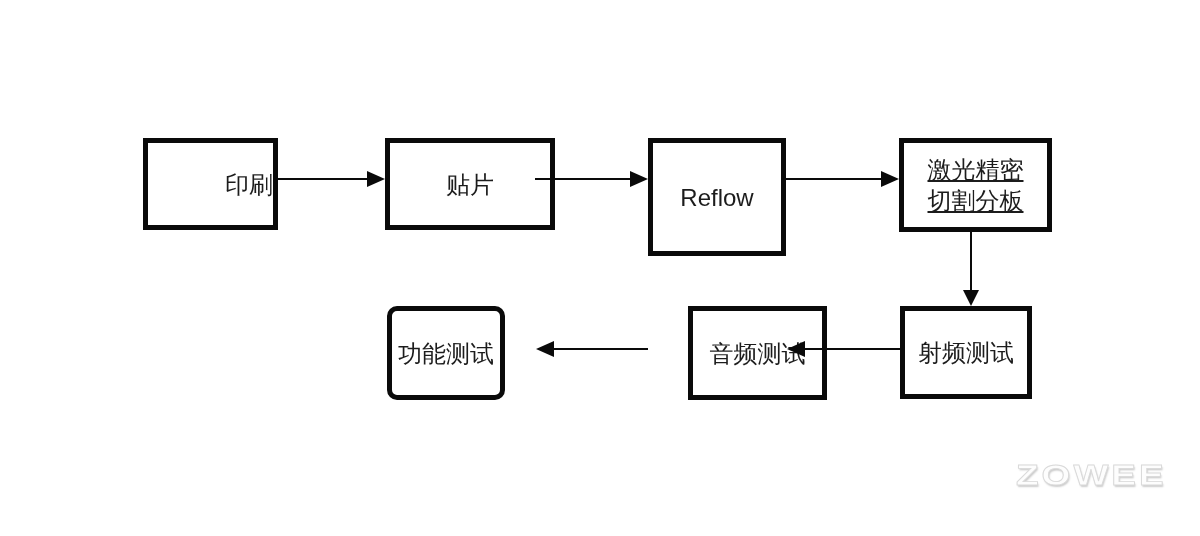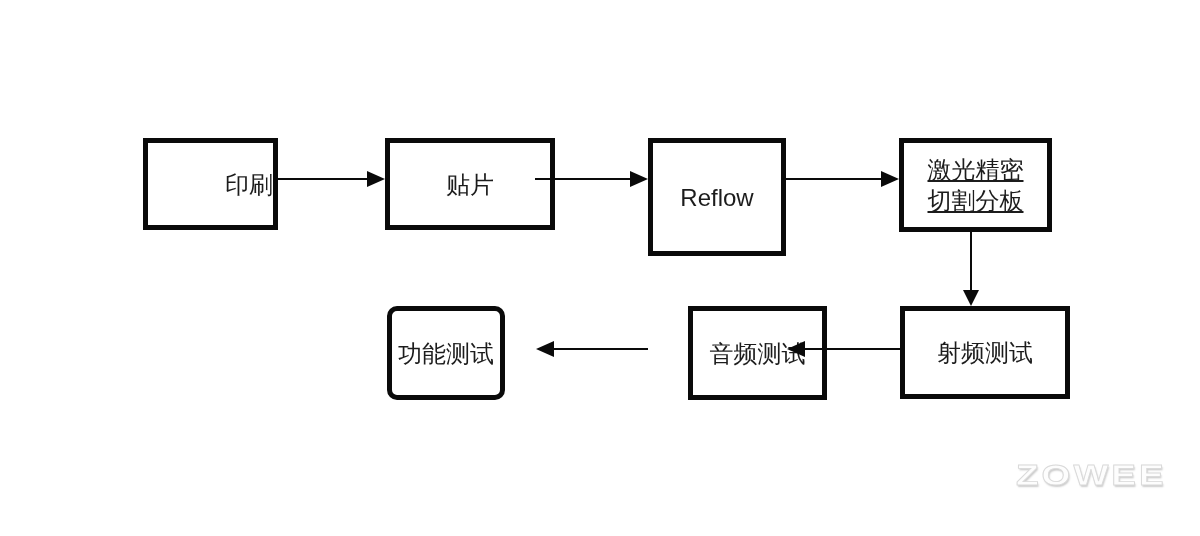--- a/index.html
+++ b/index.html
@@ -27,21 +27,21 @@
     line-height: 31px;
     color: #1c1c1c;
     white-space: pre-line;
     box-sizing: border-box;
   }
   
   #node-print         { left: 143px; top: 138px; width: 135px; height: 92px; justify-content: flex-end; }
   #node-smt           { left: 385px; top: 138px; width: 170px; height: 92px; }
   #node-reflow        { left: 648px; top: 138px; width: 138px; height: 118px; }
   #node-laser         { left: 899px; top: 138px; width: 153px; height: 94px; text-decoration: underline; }
-  #node-rf-test       { left: 900px; top: 306px; width: 170px; height: 93px; }
+  #node-rf-test       { left: 900px; top: 306px; width: 132px; height: 93px; }
   #node-audio-test    { left: 648px; top: 306px; width: 139px; height: 94px; margin-left: 40px; }
   #node-function-test { left: 387px; top: 306px; width: 118px; height: 94px; border-radius: 10px; }
 
   .arrow-line {
     position: absolute;
     background: #0a0a0a;
   }
   .arrow-head {
     position: absolute;
     width: 0;

